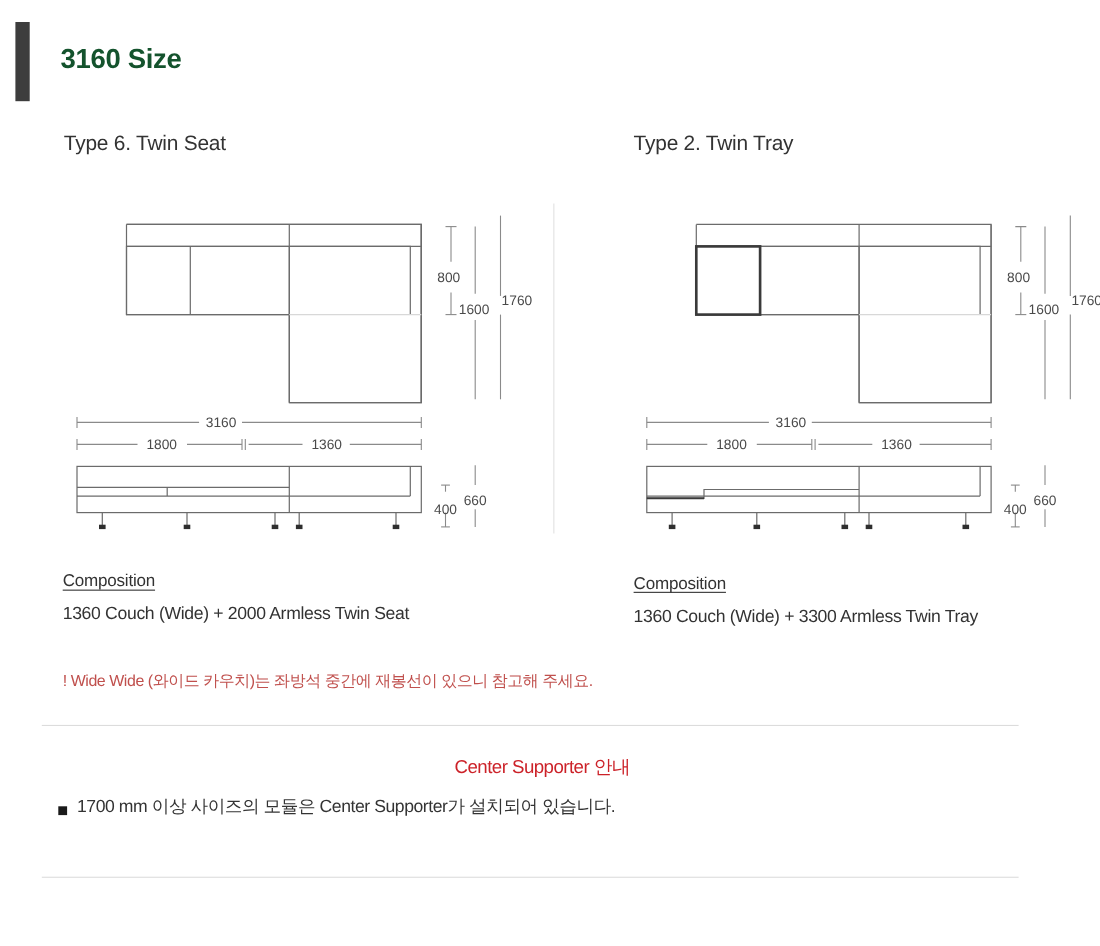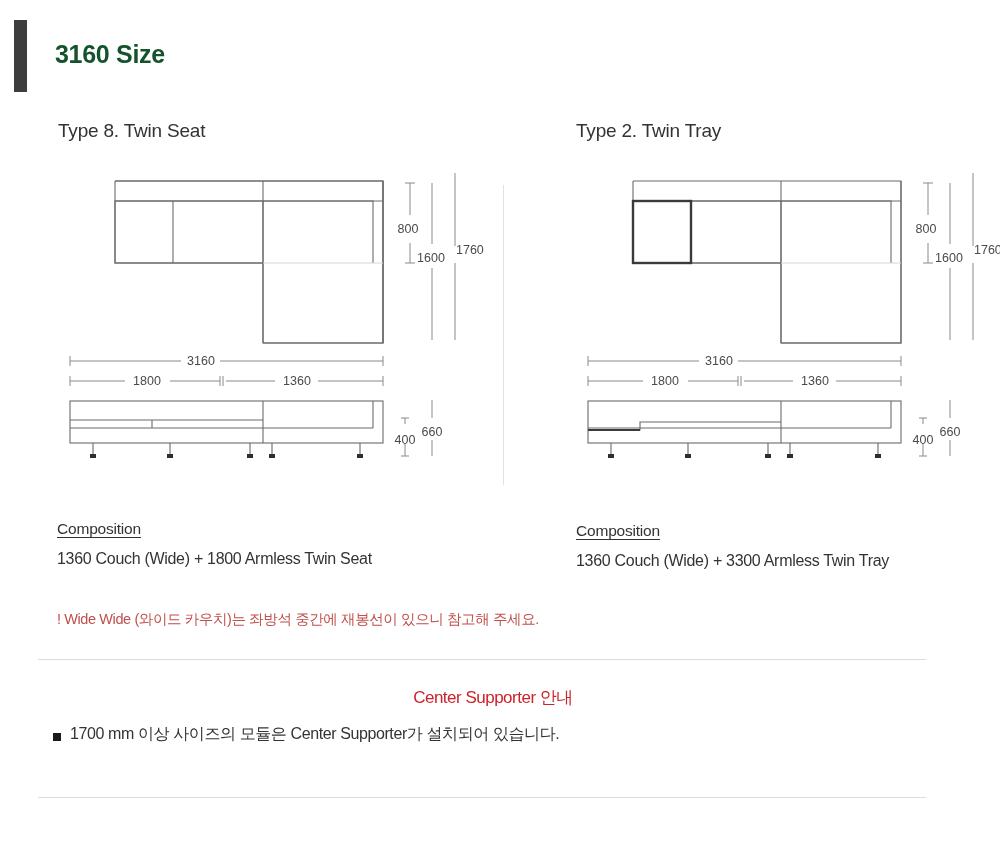--- a/index.html
+++ b/index.html
@@ -52,21 +52,21 @@
   .column-divider {
     position: absolute;
     left: 503px; top: 185px;
     width: 1px; height: 300px;
     background: #e2e2e2;
   }
 
   
   .diagram {
     position: absolute;
-    top: 168px;
+    top: 191px;
     width: 440px;
     height: 310px;
   }
   #diagram-type1 { left: 60px; }
   #diagram-type2 { left: 578px; }
   .diagram svg { display: block; }
 
   
   .composition {
     position: absolute;
@@ -142,21 +142,21 @@
   }
 </style>
 </head>
 <body>
 
 <div class="page-header">
   <div class="accent-bar"></div>
   <div class="page-title">3160 Size</div>
 </div>
 
-<div class="type-title" id="type1-title">Type 8. Twin Seat</div>
+<div class="type-title" id="type1-title">Type 6. Twin Seat</div>
 <div class="type-title" id="type2-title">Type 2. Twin Tray</div>
 
 <div class="column-divider"></div>
 
 <div class="diagram" id="diagram-type1">
 <svg width="440" height="310" viewBox="0 0 440 310" xmlns="http://www.w3.org/2000/svg">
   <g fill="none" stroke="#6b6b6b" stroke-width="1.1">
 
     <path d="M55 13 L323 13 L323 88 L323 175 L323 175"></path>
 
@@ -328,21 +328,21 @@
     <line x1="372" y1="232" x2="372" y2="250"></line>
     <line x1="372" y1="272" x2="372" y2="288"></line>
   </g>
   <text x="345" y="276" text-anchor="middle" font-family="Liberation Sans, sans-serif" font-size="12.5" fill="#4a4a4a">400</text>
   <text x="372" y="268" text-anchor="middle" font-family="Liberation Sans, sans-serif" font-size="12.5" fill="#4a4a4a">660</text>
 </svg>
 </div>
 
 <div class="composition" id="composition-1">
   <div class="comp-heading">Composition</div>
-  <div class="comp-body">1360 Couch (Wide) + 1800 Armless Twin Seat</div>
+  <div class="comp-body">1360 Couch (Wide) + 2000 Armless Twin Seat</div>
 </div>
 
 <div class="composition" id="composition-2">
   <div class="comp-heading">Composition</div>
   <div class="comp-body">1360 Couch (Wide) + 3300 Armless Twin Tray</div>
 </div>
 
 <div class="red-note">! Wide Wide (와이드 카우치)는 좌방석 중간에 재봉선이 있으니 참고해 주세요.</div>
 
 <div class="hrule" id="hrule-top"></div>

